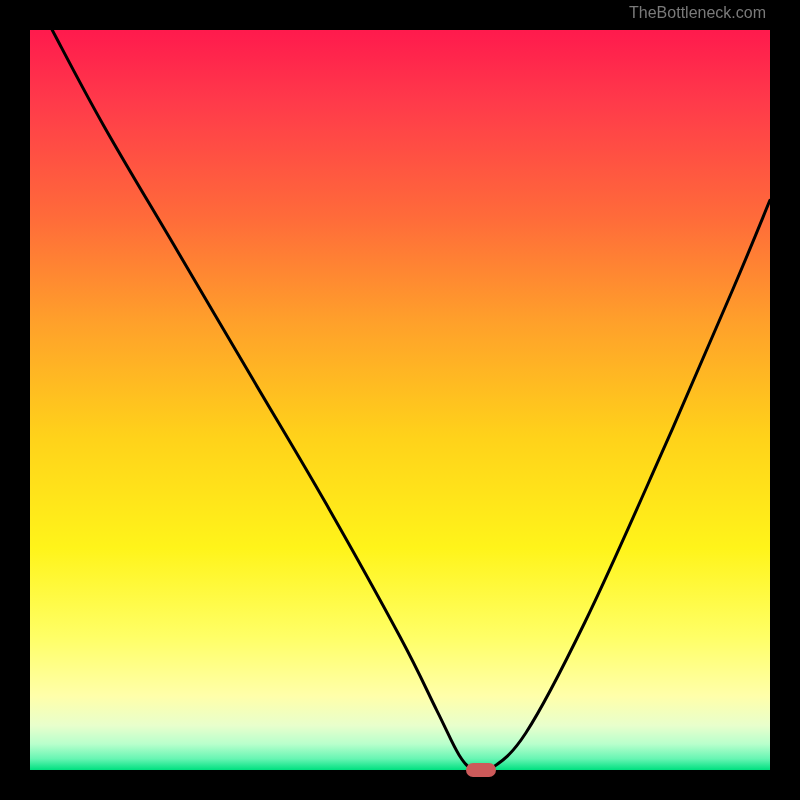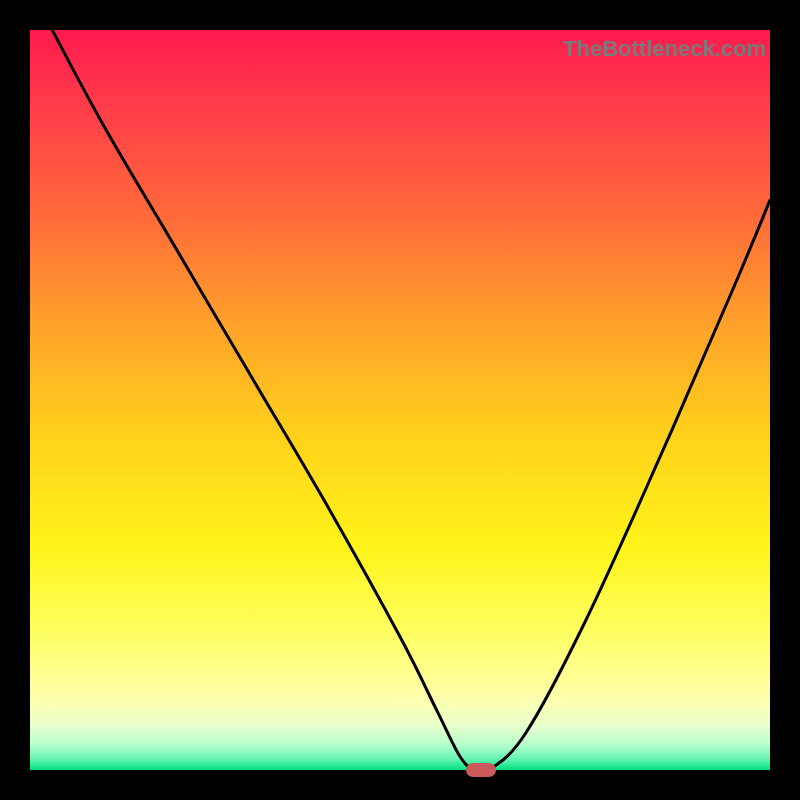--- a/index.html
+++ b/index.html
@@ -35,26 +35,25 @@
     width: 740px;
     height: 740px;
     z-index: 1;
   }
 
   .watermark {
     position: absolute;
     top: 4px;
     right: 34px;
     font-family: Arial, sans-serif;
-    font-size: 22px;
-    font-weight: bold;
+    font-size: 16px;
+    font-weight: normal;
     color: #7a7a7a;
     z-index: 5;
     letter-spacing: 0px;
-    margin-top: 32px;
   }
 
   .marker {
     position: absolute;
     width: 30px;
     height: 14px;
     background: #cc5a5a;
     border-radius: 7px;
     z-index: 4;
     transform: translate(-50%, -50%);

